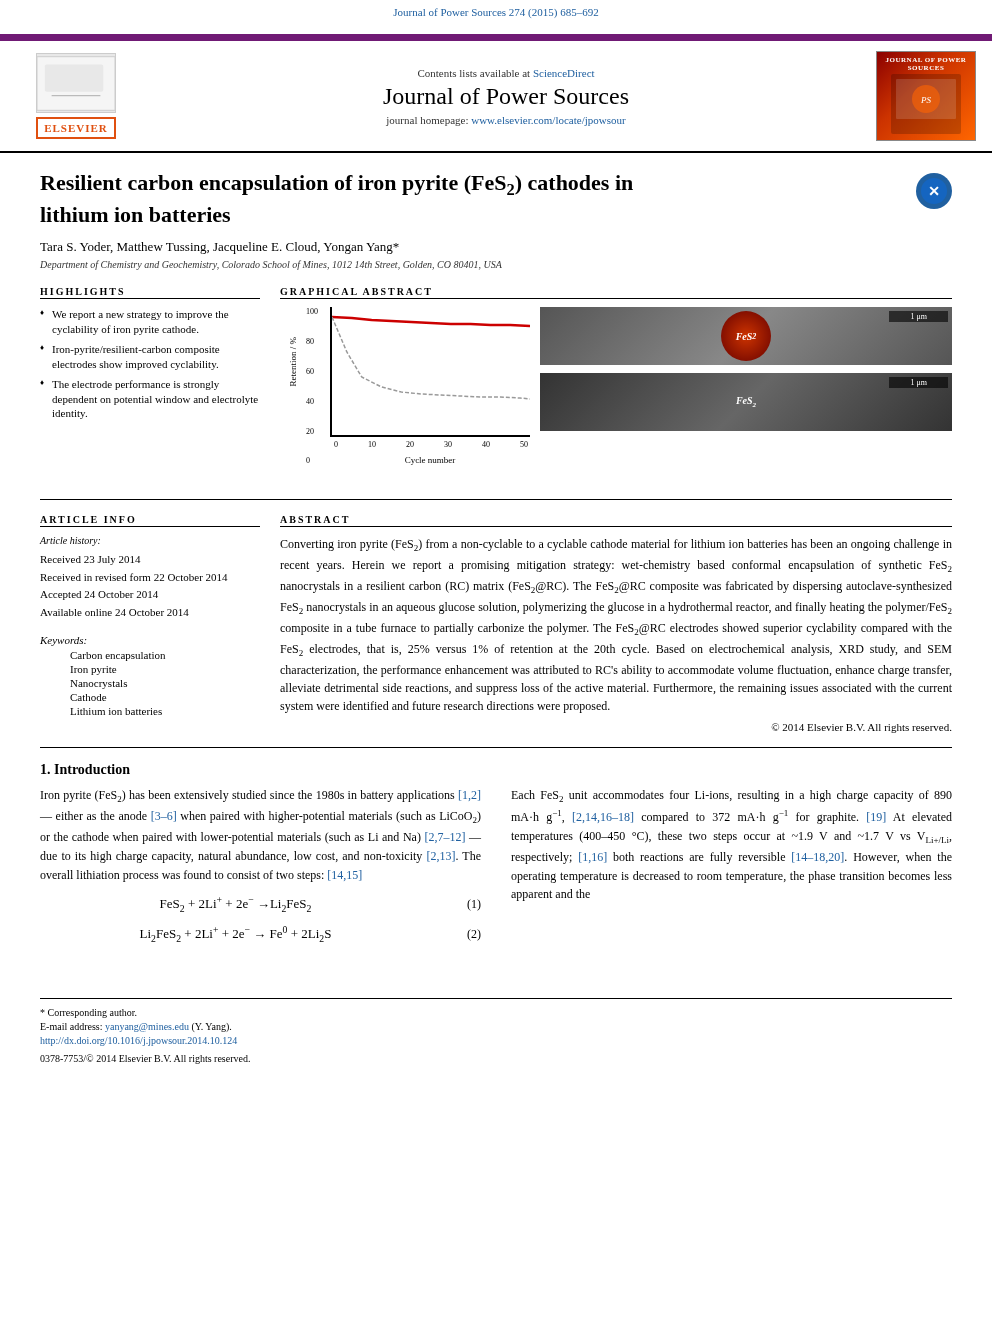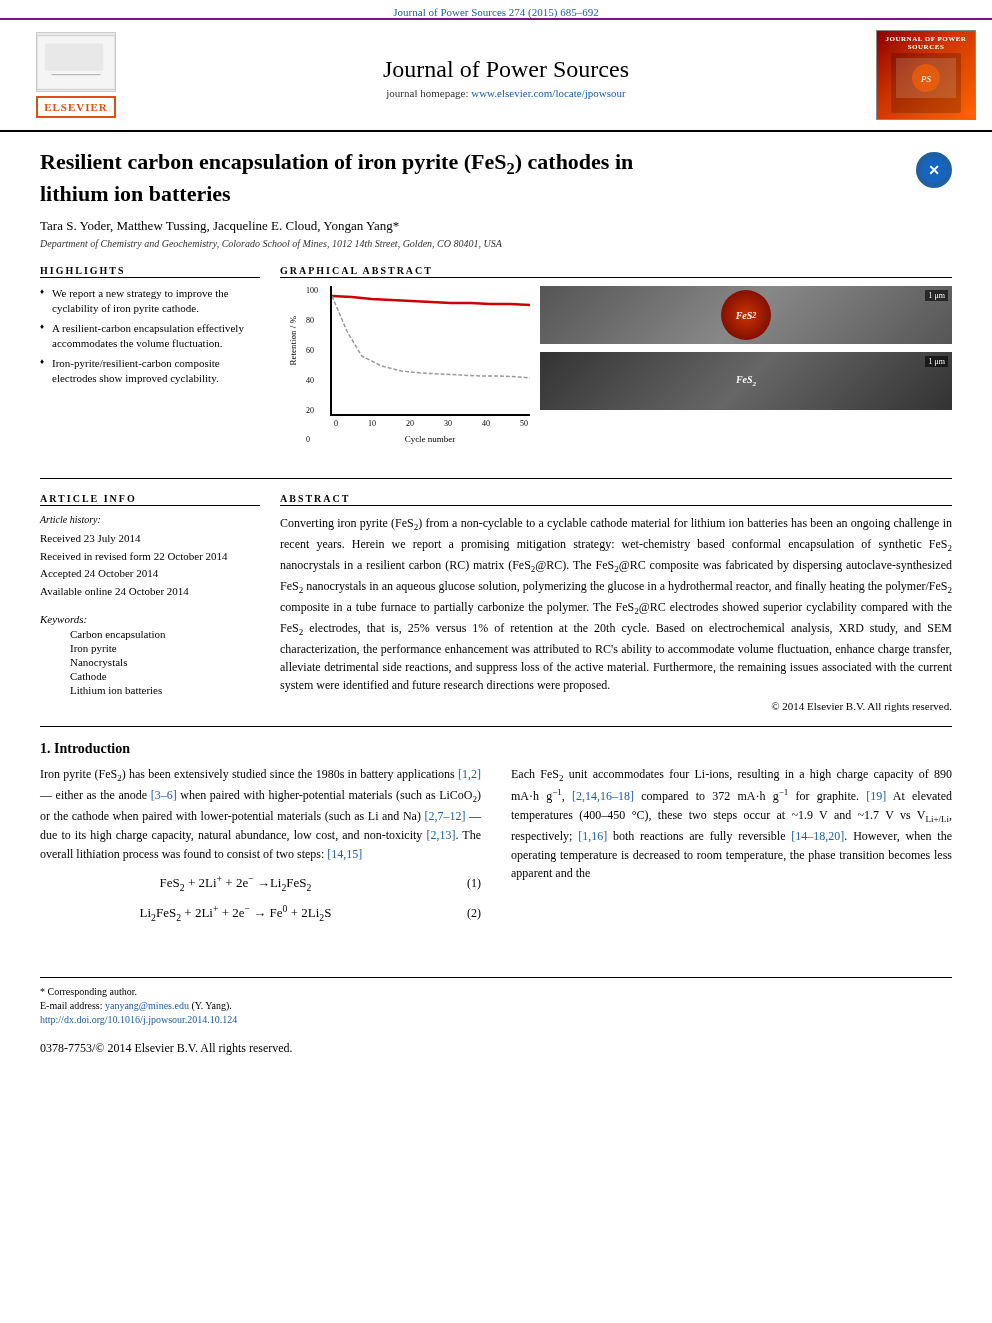--- a/index.html
+++ b/index.html
@@ -8,24 +8,24 @@
       min-height: 1323px;
       background: #fff;
       font-family: 'Times New Roman', Times, serif;
       font-size: 13px;
       color: #000;
     }
 
     
     .journal-bar {
       text-align: center;
-      padding: 6px 0 0;
+      padding: 6px 0 16px;
       font-size: 11px;
       color: #2060a0;
-      border-bottom: 2px solid #701a75;
+      border-bottom: 7px solid #701a75;
     }
 
     
     .header-section {
       display: flex;
       align-items: center;
       border-bottom: 2px solid #000;
       padding: 10px 16px;
     }
     .header-left {
@@ -254,21 +254,21 @@
       position: relative;
       overflow: hidden;
     }
     .sem-image .label-badge {
       position: absolute;
       right: 4px;
       top: 4px;
       background: rgba(0,0,0,0.6);
       color: #fff;
       font-size: 8px;
-      padding: 1px 3px;
+      padding: 1px 21px;
     }
     .fes2-circle {
       width: 50px;
       height: 50px;
       border-radius: 50%;
       background: radial-gradient(circle, #cc3300, #660000);
       display: flex;
       align-items: center;
       justify-content: center;
       color: #fff;
@@ -392,22 +392,22 @@
     }
     .footer-note {
       font-size: 10px;
       margin-bottom: 3px;
     }
     .footer-doi {
       color: #2060a0;
       font-size: 10px;
     }
     .footer-issn {
-      font-size: 12px;
-      margin-top: 16px;
+      font-size: 10px;
+      margin-top: 7px;
     }
 
     sub, sup {
       font-size: 75%;
     }
   </style>
 </head>
 <body>
 
 <div class="journal-bar">
@@ -420,20 +420,24 @@
       <svg width="80" height="55" viewBox="0 0 80 55">
         <rect width="80" height="55" fill="#f5f5f5" stroke="#ccc"></rect>
 
         <rect x="8" y="8" width="60" height="28" rx="2" fill="#e8e8e8"></rect>
         <line x1="15" y1="40" x2="65" y2="40" stroke="#aaa" stroke-width="1"></line>
       </svg>
     </div>
     <div class="elsevier-logo">ELSEVIER</div>
   </div>
   <div class="header-center">
+    <div class="contents-line">
+      <span>Contents lists available at</span>
+      <span class="sciencedirect-link" style="cursor:pointer;">ScienceDirect</span>
+    </div>
     <div class="journal-title">Journal of Power Sources</div>
     <div class="homepage-line">
       <span>journal homepage:</span>
       <span class="homepage-link" style="cursor:pointer;">www.elsevier.com/locate/jpowsour</span>
     </div>
   </div>
   <div class="header-right">
     <div style="padding:4px; text-align:center;">
       <div style="font-size:7px;font-weight:bold;letter-spacing:0.5px;margin-bottom:2px;">JOURNAL OF POWER SOURCES</div>
       <svg width="70" height="60" viewBox="0 0 70 60">
@@ -465,22 +469,22 @@
   </div>
 
   <div class="affiliation">Department of Chemistry and Geochemistry, Colorado School of Mines, 1012 14th Street, Golden, CO 80401, USA</div>
 
   <div class="two-col">
 
     <div class="col-left">
       <div class="section-header">HIGHLIGHTS</div>
       <div>
         <div class="highlight-item">We report a new strategy to improve the cyclability of iron pyrite cathode.</div>
-        <div class="highlight-item">A resilient-carbon encapsulation effectively accommodates the volume fluctuation.</div>
         <div class="highlight-item">Iron-pyrite/resilient-carbon composite electrodes show improved cyclability.</div>
+        <div class="highlight-item">The electrode performance is strongly dependent on potential window and electrolyte identity.</div>
       </div>
     </div>
 
     <div class="col-right">
       <div class="section-header">GRAPHICAL ABSTRACT</div>
       <div class="graphical-abstract">
 
         <div style="position:relative; margin-left:50px; margin-bottom:20px;">
           <div class="chart-y-label">
             <span>Retention / %</span>

